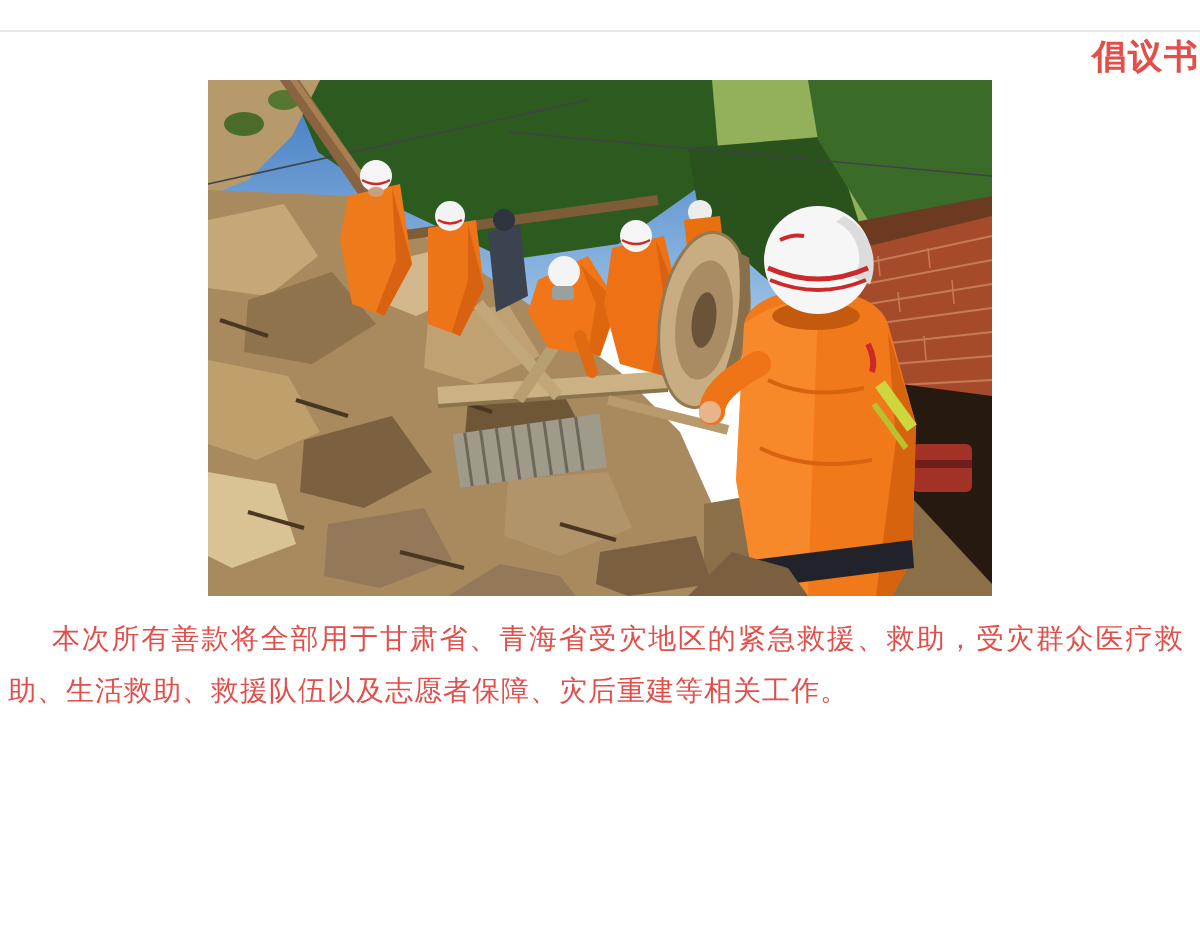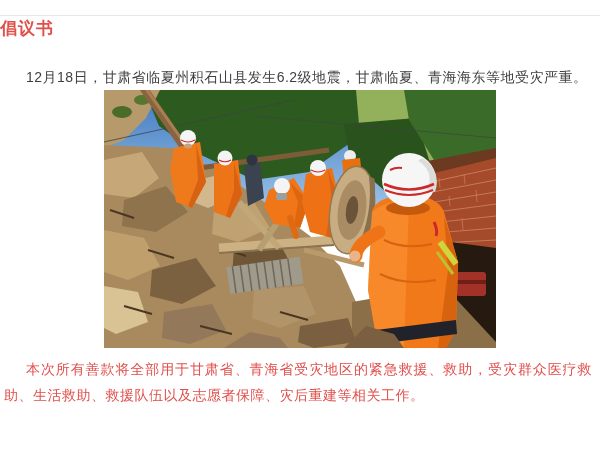--- a/index.html
+++ b/index.html
@@ -1,42 +1,41 @@
 <!DOCTYPE html>
 <html style="--accent-red: #e14f4b; --body-text: #3f3f3f; --divider: #e7e7e7;"><head>
 <meta charset="utf-8">
 <style>
   html,body{margin:0;padding:0;background:#ffffff;}
   body{width:600px;height:466px;overflow:hidden;
        font-family:"Liberation Sans","DejaVu Sans",sans-serif;}
   .page{position:relative;width:600px;height:466px;background:#fff;}
   .top-divider{position:absolute;top:3px;left:0;width:600px;height:1px;
        background:var(--divider,#e7e7e7);}
-  .page-title{margin:12px 0 0 0;padding-top:6px;text-align:left;
+  .page-title{margin:12px 0 0 0;padding-top:6px;text-align:right;
        font-size:17px;font-weight:bold;letter-spacing:1px;
        color:var(--accent-red,#e14f4b);line-height:22px;}
   .content{padding:0 8px 0 4px;}
   .content p{margin:0;font-size:14px;line-height:26px;color:var(--body-text,#3f3f3f);
        text-indent:22px;text-align:justify;letter-spacing:0.5px;}
   .content p.first{margin-top:24px;}
   .red-para{color:var(--accent-red,#e14f4b) !important;}
   .photo-wrap{width:600px;text-align:center;margin:0;padding:0;line-height:0;}
   .photo-frame{display:inline-block;width:392px;height:258px;line-height:0;}
   .after-photo{margin-top:8px !important;}
 </style>
 </head>
 <body>
 
 <div class="page">
   <div class="top-divider"></div>
 
   <h1 class="page-title">倡议书</h1>
 
   <div class="content">
-    <p class="first">12月18日，甘肃省临夏州积石山县发生6.2级地震，甘肃临夏、青海海东等地受灾严重。</p>
   </div>
 
   <div class="photo-wrap">
     <span class="photo-frame">
       <svg viewBox="0 0 392 258" width="392" height="258" xmlns="http://www.w3.org/2000/svg">
         <defs>
           <linearGradient id="sky" x1="0" y1="0" x2="0" y2="1">
             <stop offset="0" stop-color="#3f79c0"></stop>
             <stop offset="1" stop-color="#9cc3e8"></stop>
           </linearGradient>

